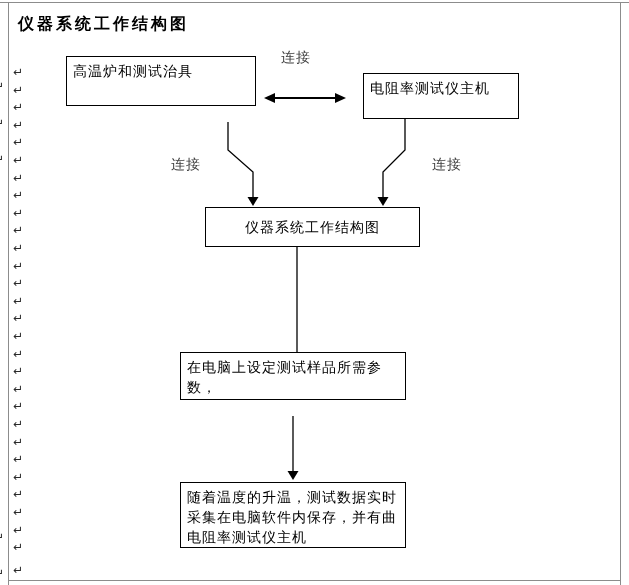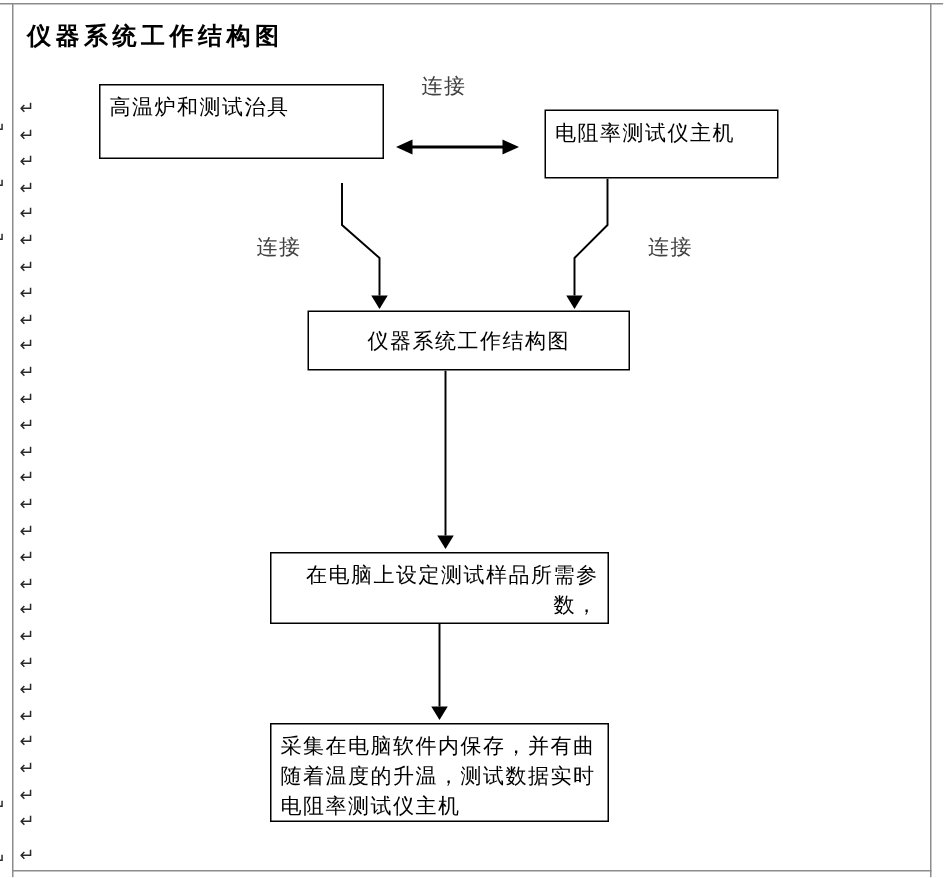--- a/index.html
+++ b/index.html
@@ -25,21 +25,21 @@
 
   .flow-box {
     position:absolute; box-sizing:border-box;
     border:1px solid #000; background:#fff;
     font-size:14px; line-height:20px; letter-spacing:1px; color:#000;
     padding:4px 6px;
   }
   #box-furnace  { left:66px;  top:56px;  width:190px; height:50px; }
   #box-tester   { left:363px; top:73px;  width:156px; height:46px; }
   #box-computer { left:205px; top:207px; width:215px; height:40px; padding-top:9px; text-align:center; }
-  #box-params   { left:180px; top:368px; width:226px; height:48px;text-align:right; }
+  #box-params   { left:180px; top:352px; width:226px; height:48px; }
   #box-record   { left:180px; top:482px; width:226px; height:66px; }
 
   .connect-label {
     position:absolute; font-size:14px; letter-spacing:1px; color:#404040;
   }
   #label-top   { left:281px; top:49px;  }
   #label-left  { left:171px; top:156px; }
   #label-right { left:432px; top:156px; }
 
   .connectors {
@@ -141,18 +141,18 @@
       <div>电阻率测试仪主机</div>
     </div>
   <div id="box-computer" class="flow-box">
       <div>仪器系统工作结构图</div>
     </div>
   <div id="box-params" class="flow-box">
       <div>在电脑上设定测试样品所需参</div>
       <div>数，</div>
     </div>
   <div id="box-record" class="flow-box">
+      <div>随着温度的升温，测试数据实时</div>
       <div>采集在电脑软件内保存，并有曲</div>
-      <div>随着温度的升温，测试数据实时</div>
       <div>电阻率测试仪主机</div>
     </div>
 
 </div>
 
 </body></html>

